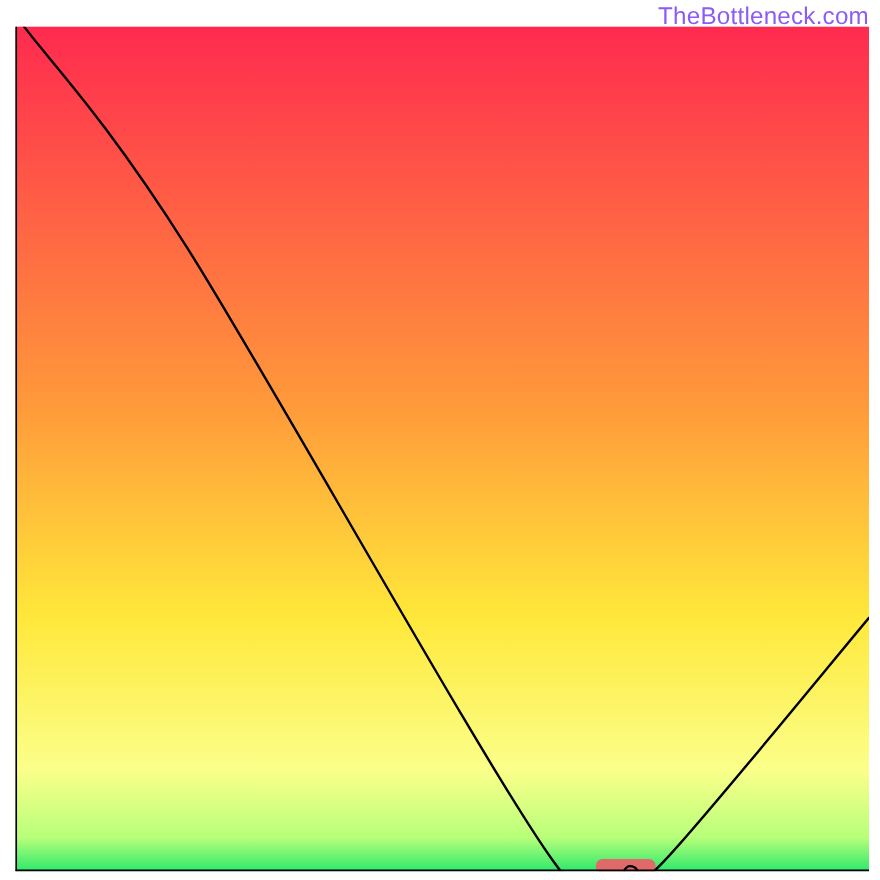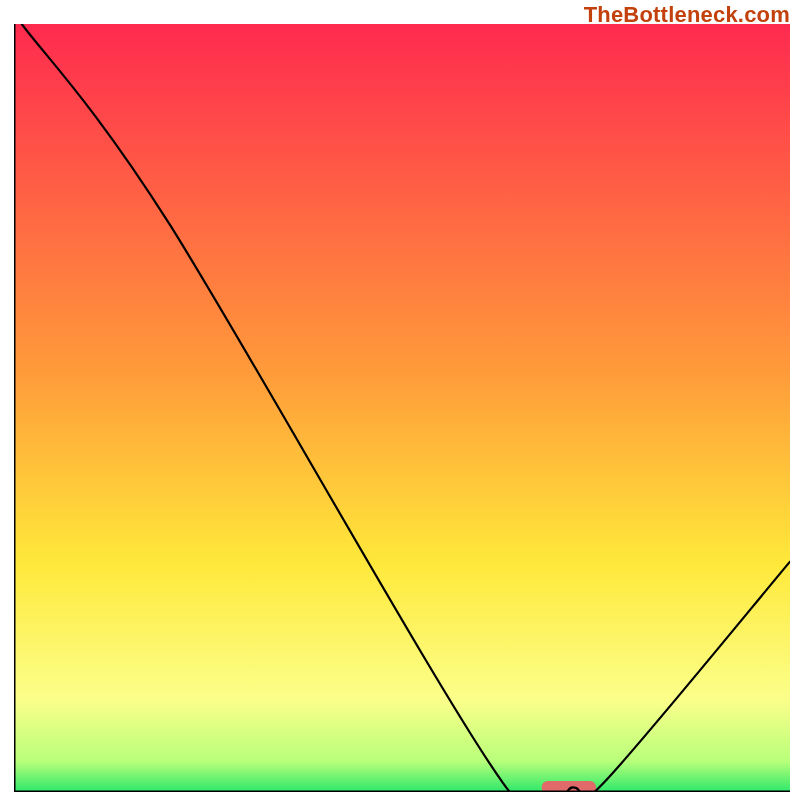--- a/index.html
+++ b/index.html
@@ -13,23 +13,23 @@
   }
   .frame {
     position: relative;
     width: 800px;
     height: 800px;
   }
   .watermark {
     position: absolute;
     top: 2px;
     right: 10px;
-    color: #c2410c;
+    color: #8b5cf6;
     font-size: 22px;
-    font-weight: 700;
+    font-weight: 400;
     letter-spacing: 0.2px;
     user-select: none;
     z-index: 10;
   }
   .plot-wrap {
     position: absolute;
     left: 14px;
     top: 24px;
     width: 776px;
     height: 768px;

